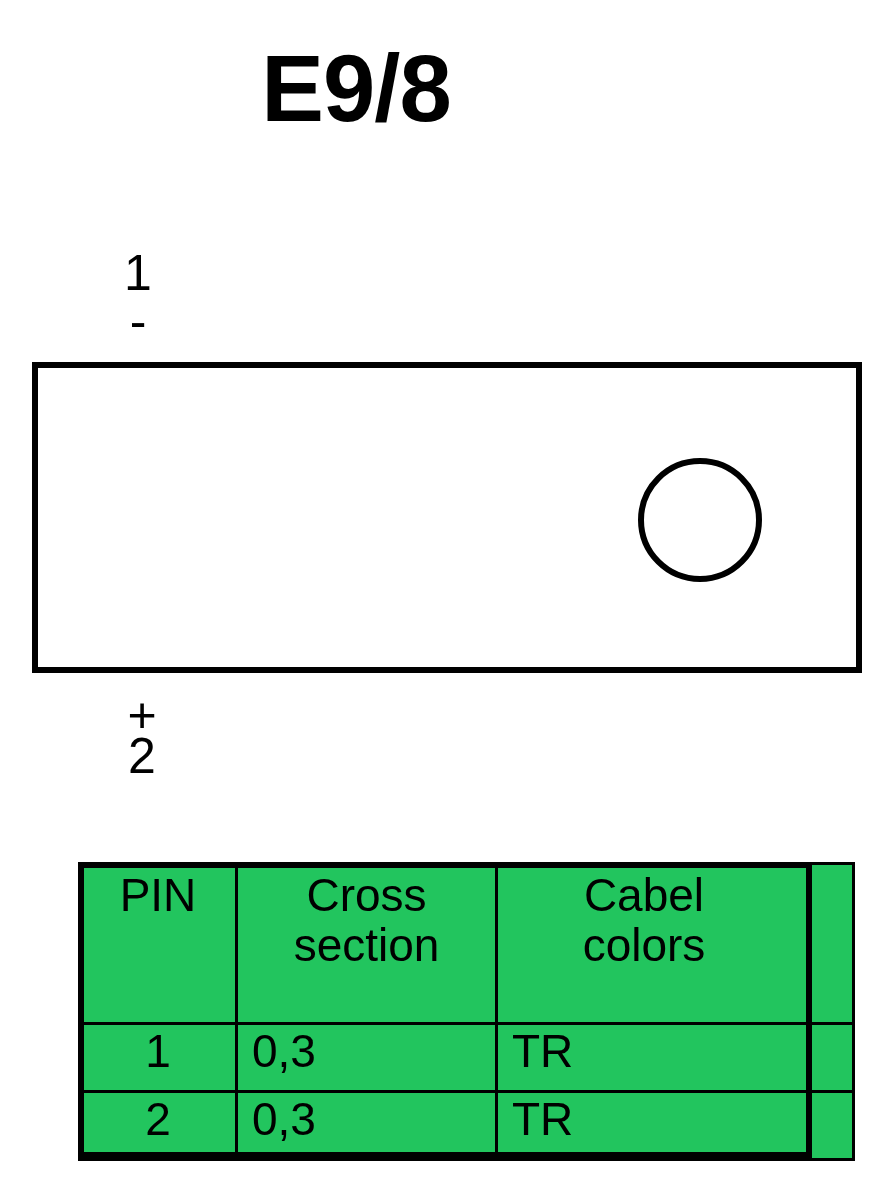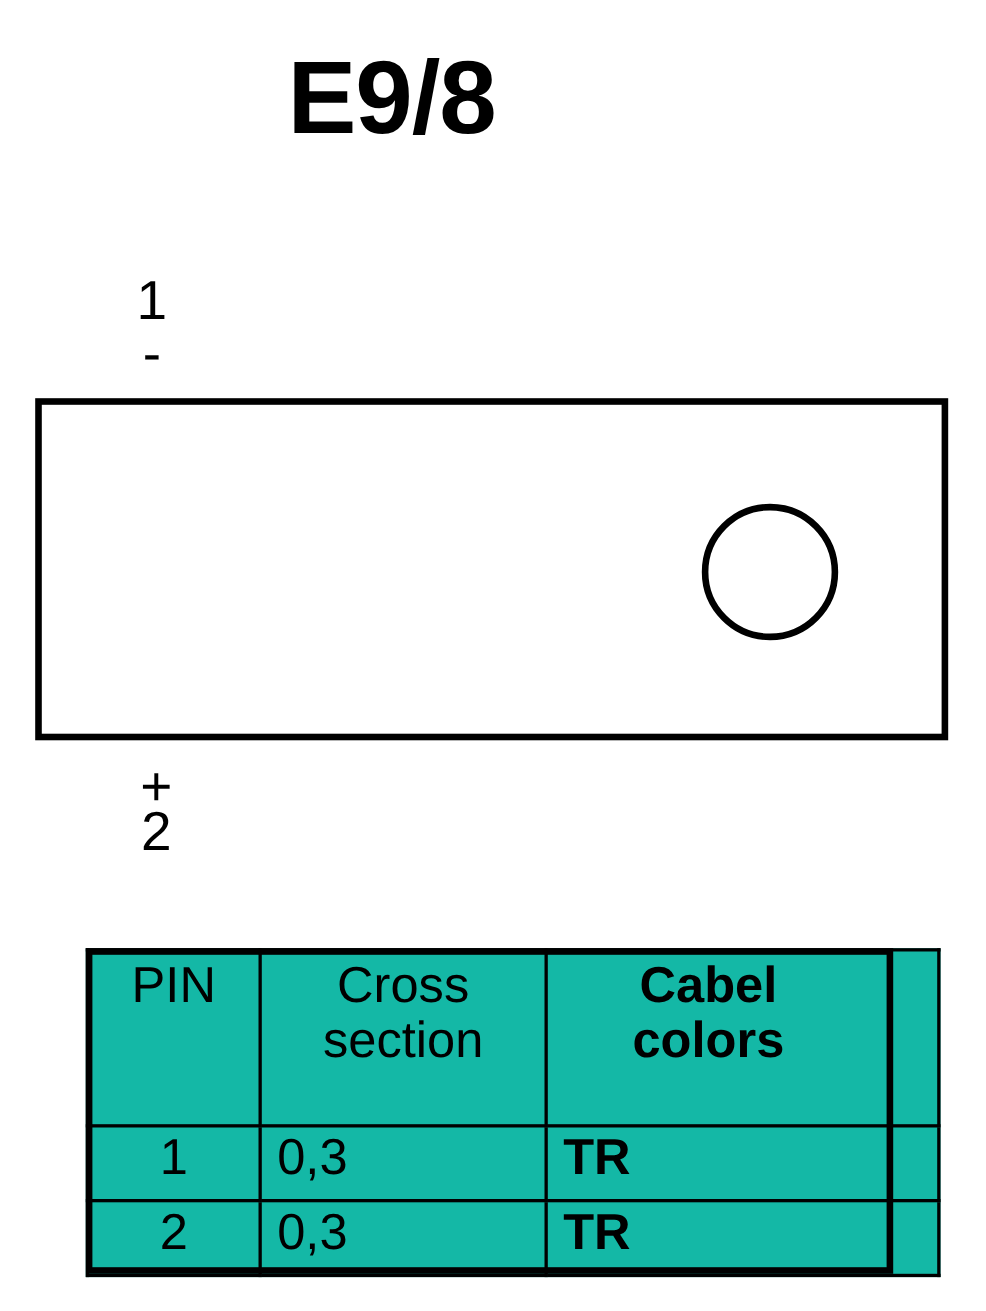--- a/index.html
+++ b/index.html
@@ -76,34 +76,34 @@
   #pin2-number  { left: 82px; top: 731px; }
 
   
   #pinout-table {
     position: absolute;
     left: 78px;
     top: 862px;
     width: 734px;
     border-collapse: collapse;
     table-layout: fixed;
-    background: #14b8a6;
+    background: #22c55e;
   }
   #pinout-table td {
     border: 3px solid #000000;
     font-size: 46px;
     line-height: 1.08;
     padding: 0;
     font-family: "Liberation Sans", sans-serif;
     vertical-align: top;
   }
 
   .col-pin      { width: 157px; }
   .col-section  { width: 260px; }
-  .col-colors   { width: 357px; font-weight: bold; }
+  .col-colors   { width: 357px; }
 
   .head-cell {
     height: 160px;
     text-align: center;
     padding-top: 6px !important;
     box-sizing: border-box;
   }
   .head-cell .line { display: block; }
   .head-cell.colors-head { text-align: center; }
   .head-cell.colors-head .inner {

